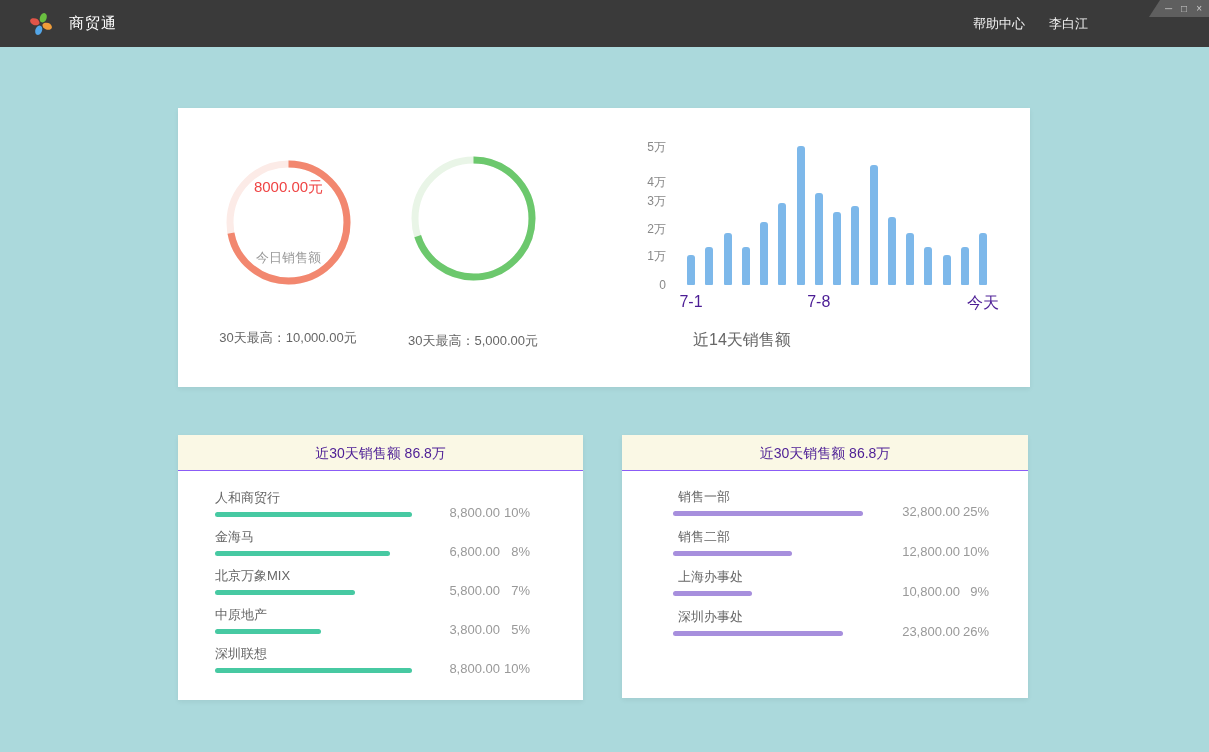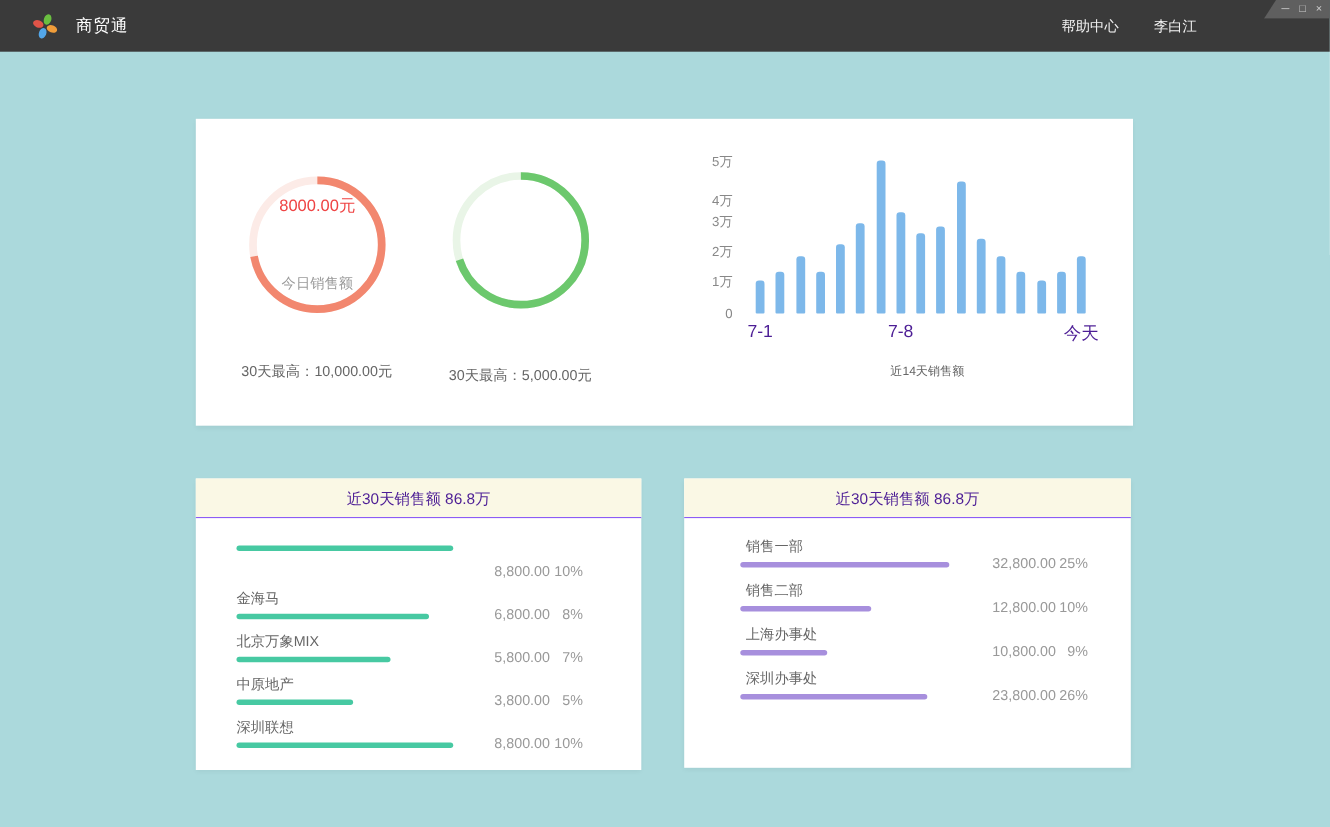--- a/index.html
+++ b/index.html
@@ -3,21 +3,21 @@
 <meta charset="utf-8">
 <style>
   * { margin:0; padding:0; box-sizing:border-box; }
   body { font-family:"Liberation Sans","DejaVu Sans",sans-serif; }
   .screen { position:relative; width:1209px; height:752px; background:#abd9dc; overflow:hidden; }
 
   
   .titlebar { position:relative; height:47px; background:#3a3a3a; display:flex; align-items:center; padding-left:28px; }
   .logo { width:26px; height:26px; margin-right:15px; display:inline-block; }
   .app-title { color:#ffffff; font-size:15px; letter-spacing:1px; }
-  .titlebar-right { margin-left:auto; display:flex; gap:32px; padding-right:121px; }
+  .titlebar-right { margin-left:auto; display:flex; gap:24px; padding-right:121px; }
   .menu-item { color:#f2f2f2; font-size:13px; cursor:pointer; }
   .win-controls { position:absolute; top:0; right:0; height:17px; width:60px; background:#5f5f5f;
                   clip-path:polygon(11px 0,100% 0,100% 100%,0 100%);
                   display:flex; align-items:center; justify-content:flex-end; gap:9px; padding:0 7px 0 0; }
   .win-btn { color:#cccccc; font-size:10px; line-height:10px; cursor:pointer; }
 
   
   .content { position:relative; width:1209px; height:705px; }
   .card { position:absolute; background:#ffffff; box-shadow:0 2px 5px rgba(0,0,0,.06); }
   .card-summary { left:178px; top:61px; width:852px; height:279px; }
@@ -35,21 +35,21 @@
   .d2-svg { left:233px; top:48px; } .d2-center { left:233px; top:48px; } .d2-footer { left:185px; top:224px; }
 
   
   .bar-plot { position:absolute; left:509px; top:41px; width:300px; height:136px; }
   .vbar { position:absolute; bottom:0; width:8px; border-radius:3px 3px 1px 1px; }
   .y-axis { position:absolute; left:413px; top:41px; width:75px; height:136px; }
   .y-axis span { position:absolute; right:0; font-size:12px; color:#888; }
   .yt0{bottom:-7px;} .yt1{bottom:20px;} .yt2{bottom:47px;} .yt3{bottom:75px;} .yt4{bottom:94px;} .yt5{bottom:129px;}
   .x-labels { position:absolute; left:509px; top:185px; width:300px; height:16px; }
   .xlab { position:absolute; transform:translateX(-50%); font-size:16px; color:#4c1d95; white-space:nowrap; }
-  .chart-caption { position:absolute; left:515px; top:222px; width:300px; text-align:center; font-size:11px; color:#666; }
+  .chart-caption { position:absolute; left:515px; top:222px; width:300px; font-size:16px; color:#666; }
 
   
   .card-header { height:36px; line-height:36px; text-align:center; background:#faf8e5;
                  border-bottom:1px solid #8b5cf6; font-size:14px; color:#4c1d95; }
   .rows { position:relative; }
   .card-list-left  .rows { padding:18px 0 0 37px; }
   .card-list-right .rows { padding:17px 0 0 51px; }
   .list-row { position:relative; }
   .card-list-left  .list-row { height:39px; }
   .card-list-right .list-row { height:40px; }
@@ -147,20 +147,21 @@
           <span class="xlab" style="left: 296px;">今天</span>
         </div>
       <div class="chart-caption">近14天销售额</div>
     </div>
 
     <div class="card card-list-left">
       <div class="card-header">近30天销售额 86.8万</div>
       <div class="rows">
 
         <div class="list-row">
+          <div class="row-label">人和商贸行</div>
           <div class="bar-track">
               <div class="bar-fill" style="width: 100%; background: rgb(71, 201, 162);"></div>
             </div>
           <div class="row-value">
               <span class="amount">8,800.00</span>
               <span class="pct">10%</span>
             </div>
         </div>
 
         <div class="list-row">

